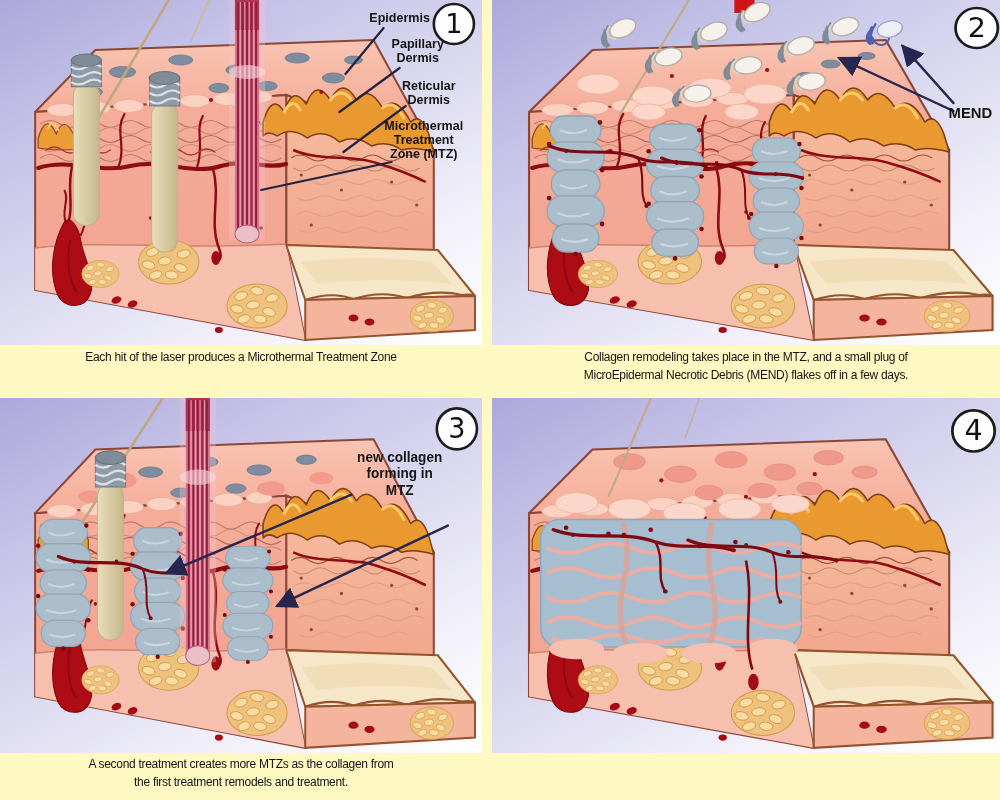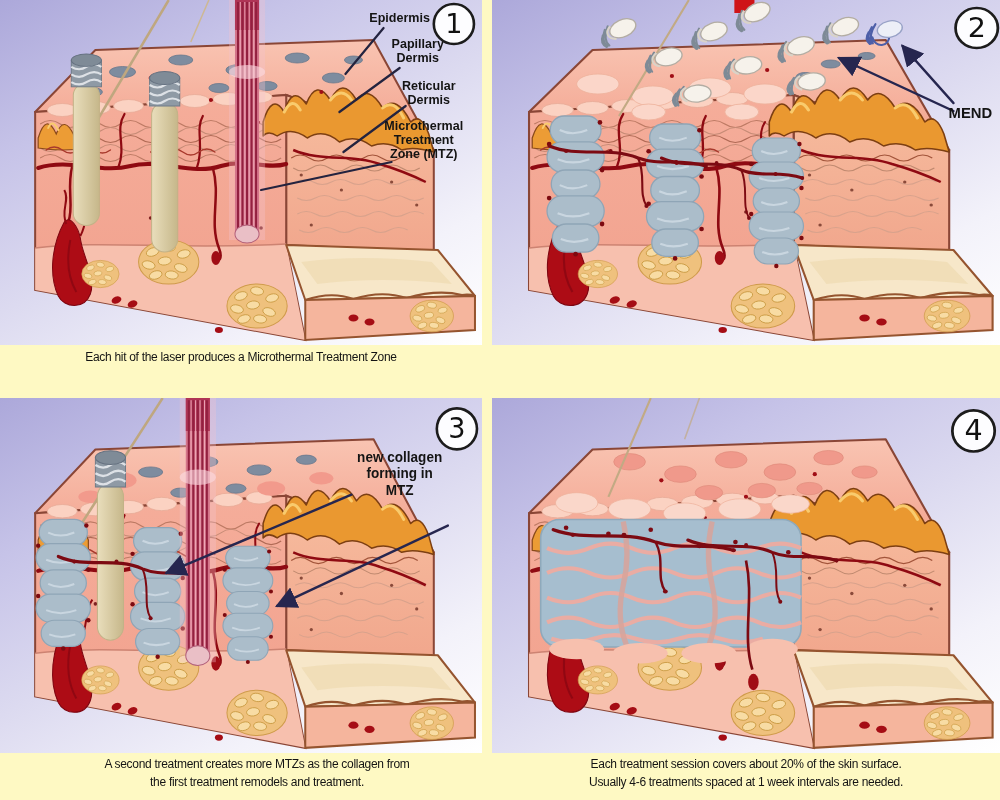--- a/index.html
+++ b/index.html
@@ -9,21 +9,21 @@
        background:linear-gradient(152deg,#aca8da 0%,#c6c3e8 26%,#dcdaf0 52%,#f3f2fa 78%,#ffffff 100%);}
   .fig svg{display:block;width:100%;height:100%;}
   .fig-1{left:0;top:0;width:482px;height:345px;}
   .fig-2{left:492px;top:0;width:508px;height:345px;}
   .fig-3{left:0;top:398px;width:482px;height:355px;}
   .fig-4{left:492px;top:398px;width:508px;height:355px;}
   .cap{position:absolute;text-align:center;font-weight:normal;color:#141414;
        font-size:12px;line-height:1.5;letter-spacing:-0.3px;white-space:nowrap;}
   .cap-1{left:0;top:348px;width:482px;}
   .cap-2{left:492px;top:348px;width:508px;}
-  .cap-3{left:16px;top:755px;width:482px;}
+  .cap-3{left:0;top:755px;width:482px;}
   .cap-4{left:492px;top:755px;width:508px;}
   text{font-family:"Liberation Sans",sans-serif;}
   .lbl{font-weight:bold;font-size:12.5px;fill:#141414;}
   .num{font-size:27px;font-weight:400;font-family:"DejaVu Sans",sans-serif;fill:#111;
        text-anchor:middle;}
   .ptr{stroke:#23233f;stroke-width:2.2;stroke-linecap:round;fill:none;}
   .arrow{stroke:#26264f;stroke-width:2.4;stroke-linecap:round;fill:none;}
 </style>
 </head>
 <body>
@@ -312,20 +312,24 @@
       </g>
       <g>
         <path class="arrow" d="M436,103 L388,46" marker-end="url(#ah)"></path>
         <path class="arrow" d="M436,111 L328,58" marker-end="url(#ah)"></path>
         <text class="lbl" x="452" y="118" text-anchor="middle" style="font-size:14px">MEND</text>
       </g>
       <use href="#badge" transform="translate(458,28)"></use>
       <text class="num" x="458" y="37">2</text>
     </svg>
   </div>
+  <div class="cap cap-2">
+    <div>Collagen remodeling takes place in the MTZ, and a small plug of</div>
+    <div>MicroEpidermal Necrotic Debris (MEND) flakes off in a few days.</div>
+  </div>
 
   <div class="fig fig-3">
     <svg viewBox="0 0 480 345" preserveAspectRatio="none">
       <use href="#skinblock"></use>
       <g fill="#7e8c9f" stroke="#69788c" stroke-width="0.8">
         <ellipse cx="150" cy="72" rx="12" ry="5"></ellipse>
           <ellipse cx="205" cy="62" rx="12" ry="5"></ellipse>
         <ellipse cx="258" cy="70" rx="12" ry="5"></ellipse>
           <ellipse cx="305" cy="60" rx="10" ry="4.5"></ellipse>
         <ellipse cx="180" cy="92" rx="10" ry="4.5"></ellipse>
@@ -416,18 +420,14 @@
         <circle cx="70" cy="126" r="2.2"></circle>
           <circle cx="110" cy="132" r="2.2"></circle>
           <circle cx="150" cy="128" r="2.2"></circle>
         <circle cx="230" cy="140" r="2.2"></circle>
           <circle cx="280" cy="150" r="2.2"></circle>
       </g>
       <use href="#badge" transform="translate(455,32)"></use>
       <text class="num" x="455" y="41">4</text>
     </svg>
   </div>
-  <div class="cap cap-4">
-    <div>Each treatment session covers about 20% of the skin surface.</div>
-    <div>Usually 4-6 treatments spaced at 1 week intervals are needed.</div>
-  </div>
 
 </div>
 
 </body></html>

